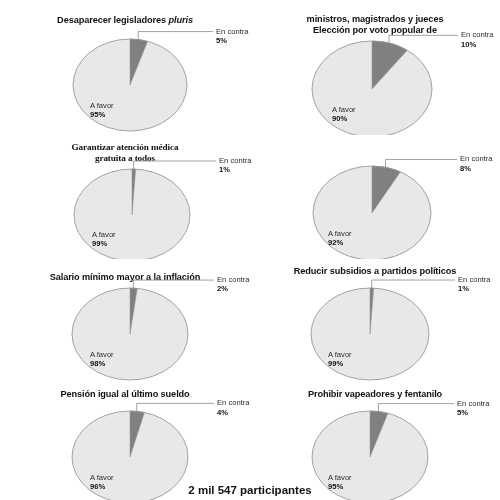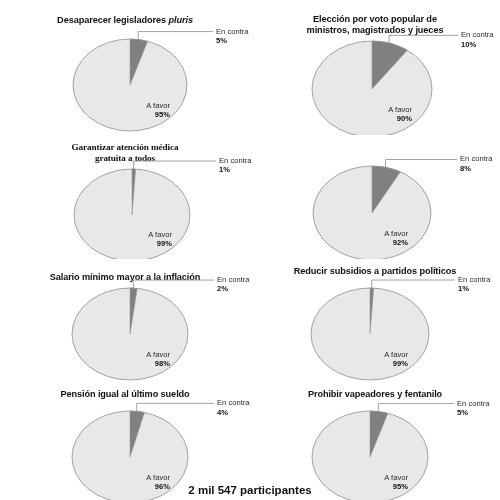--- a/index.html
+++ b/index.html
@@ -41,21 +41,21 @@
   }
   .chart-title .italic {
     font-style: italic;
   }
   .pie-svg {
     position: absolute;
     display: block;
   }
   .favor-label {
     position: absolute;
-    text-align: right;
+    text-align: left;
     font-size: 7.6px;
     line-height: 9.4px;
     color: #2b2b2b;
     white-space: nowrap;
   }
   .favor-label .pct {
     font-weight: bold;
     color: #111111;
   }
   .contra-label {
@@ -96,22 +96,22 @@
         <path d="M 138.20 26.57 L 138.20 18.57 L 213.00 18.57" fill="none" stroke="#8c8c8c" stroke-width="0.8"></path>
       </svg>
       <div class="favor-label" style="left: 90px; top: 88px; width: 80px;">
         <div>A favor</div>
         <div class="pct">95%</div>
       </div>
       <div class="contra-label" style="left: 216px; top: 13.5663px;"><span>En contra</span><span class="pct">5%</span></div>
     </div>
     <div class="chart-cell" style="left: 250px; top: 0px;">
       <div class="chart-title" style="top: 1px;">
+        <div>ministros, magistrados y jueces</div>
         <div>Elección por voto popular de</div>
-        <div>ministros, magistrados y jueces</div>
       </div>
       <svg class="pie-svg" width="250" height="122">
         <ellipse cx="122" cy="76" rx="60" ry="48" fill="#e8e8e8" stroke="#9a9a9a" stroke-width="0.9"></ellipse>
         <path d="M 122 76 L 122.00 28.00 A 60 48 0 0 1 157.27 37.17 Z" fill="#808080" stroke="#9a9a9a" stroke-width="0.6"></path>
         <path d="M 139.06 30.35 L 139.06 22.35 L 208.00 22.35" fill="none" stroke="#8c8c8c" stroke-width="0.8"></path>
       </svg>
       <div class="favor-label" style="left: 82px; top: 92px; width: 80px;">
         <div>A favor</div>
         <div class="pct">90%</div>
       </div>

